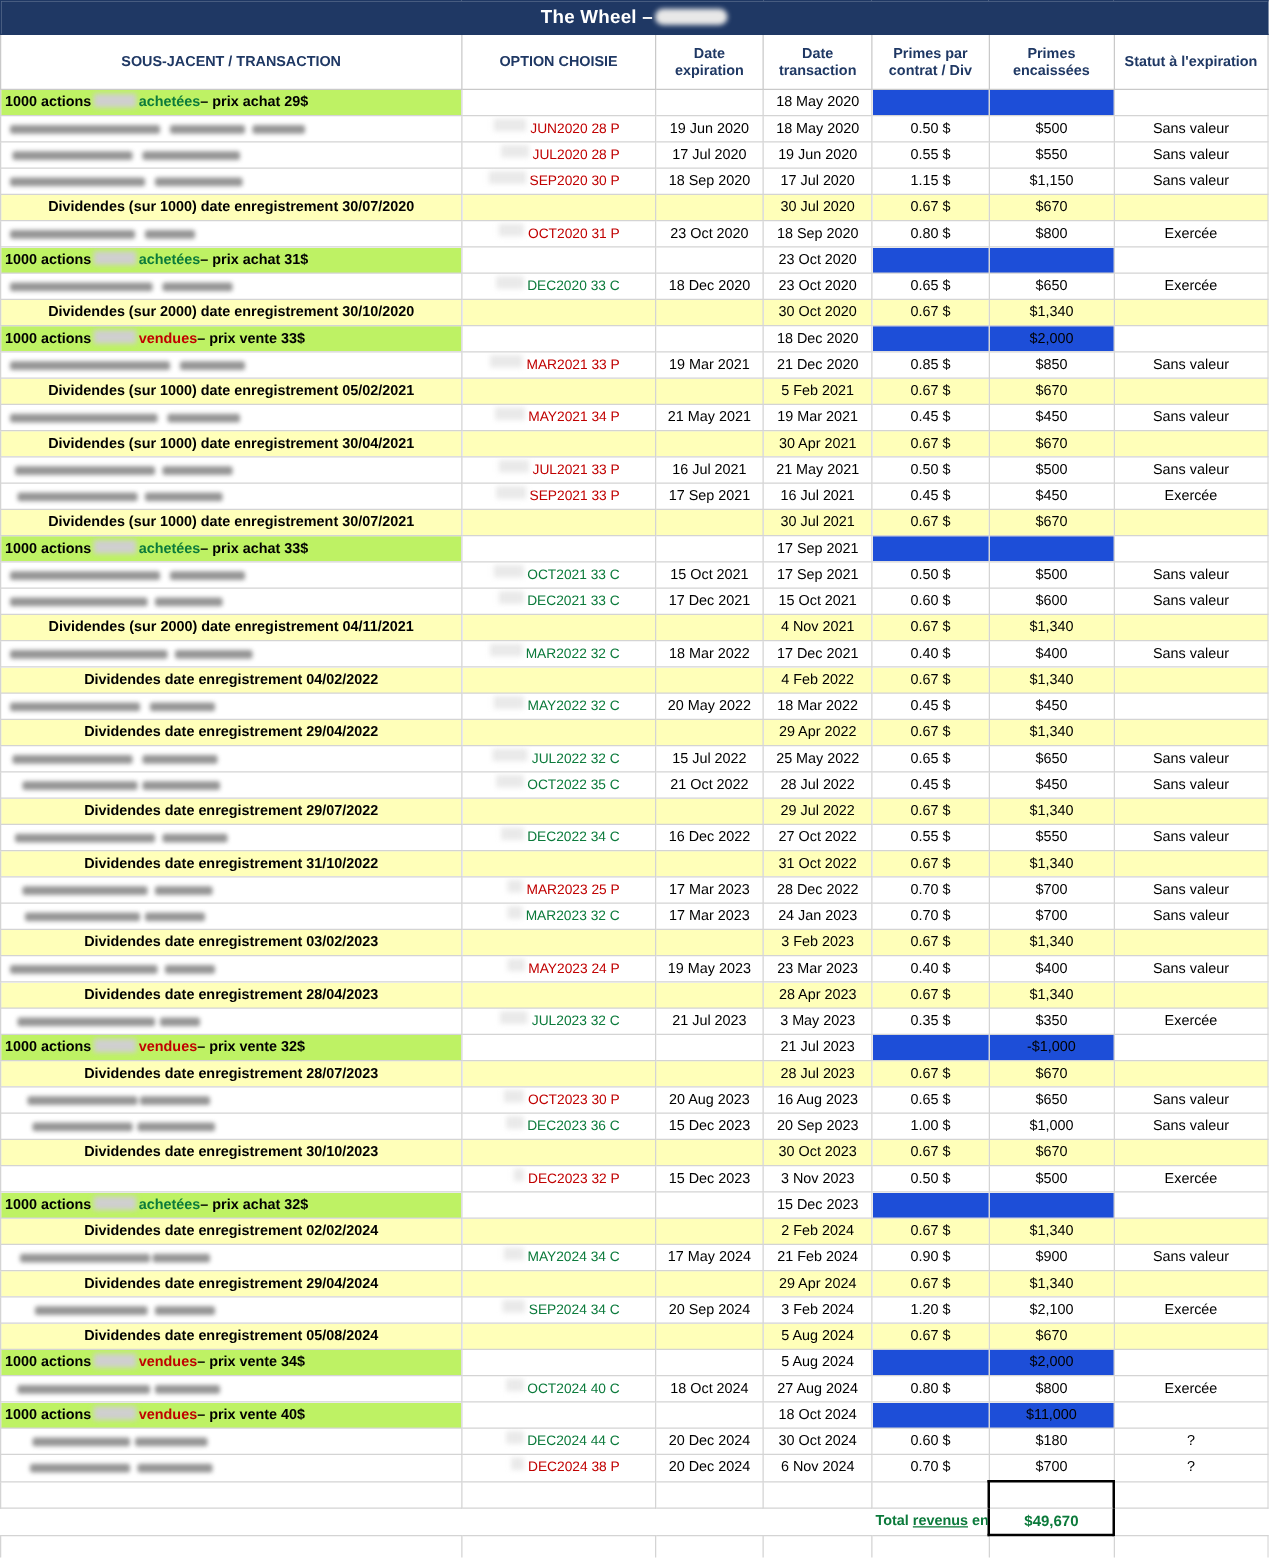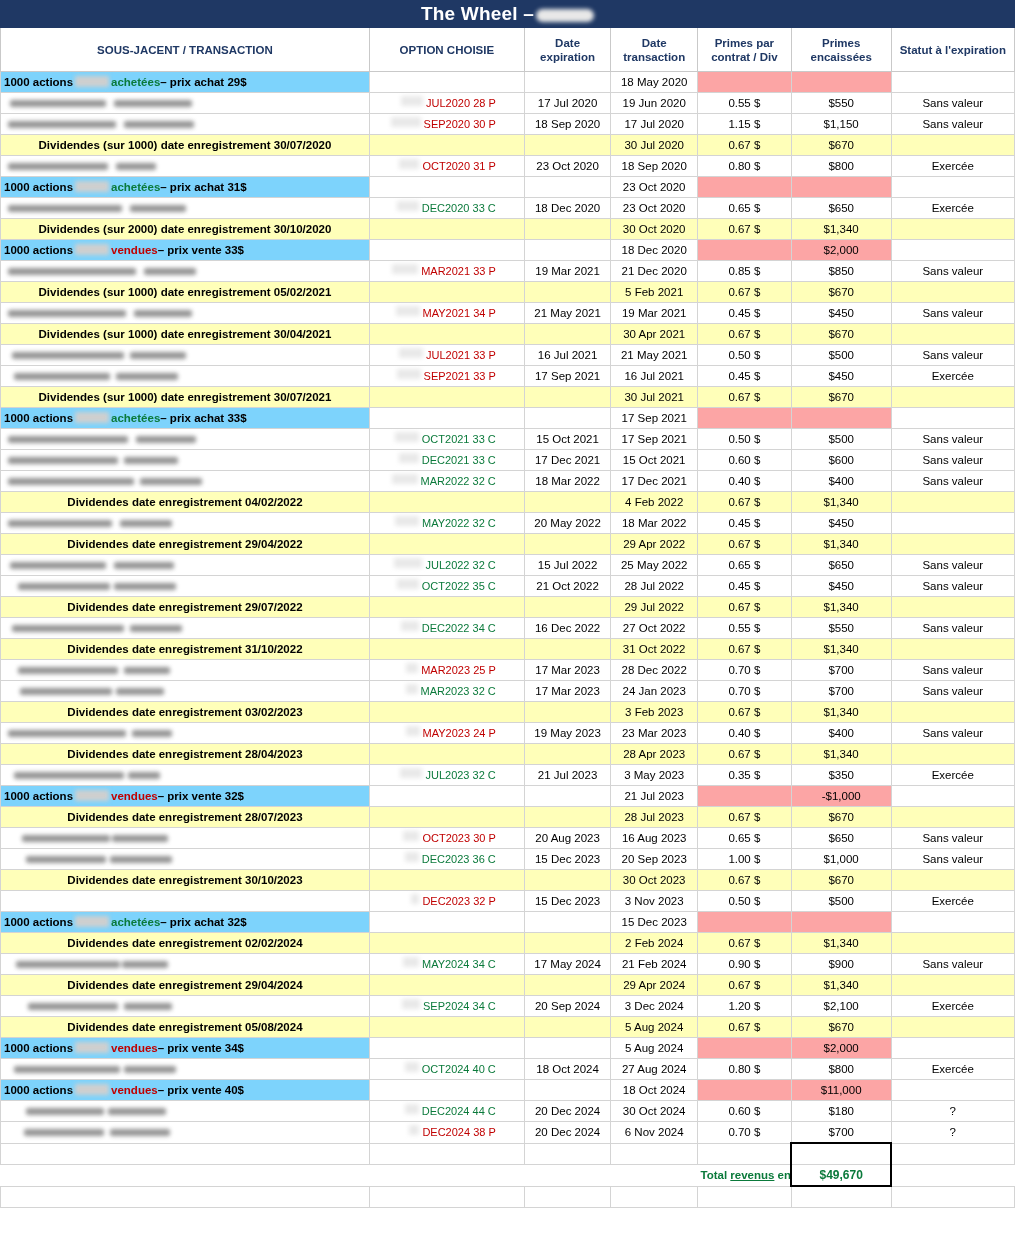--- a/index.html
+++ b/index.html
@@ -36,21 +36,21 @@
     overflow: hidden;
     white-space: nowrap;
     color: #000;
     vertical-align: middle;
   }
   
   .title-row td {
     background: #1f3864;
     color: #ffffff;
     font-weight: bold;
-    font-size: 19px;
+    font-size: 15px;
     text-align: center;
     height: 27px;
     border: 1px solid #1f3864;
     letter-spacing: .2px;
   }
   .title-blur {
     display: inline-block;
     width: 58px;
     height: 13px;
     background: #e8e8e8;
@@ -69,23 +69,23 @@
     height: 44px;
     line-height: 14px;
     white-space: normal;
     border: 1px solid #c9c9c9;
   }
   
   .c-center { text-align: center; }
   .c-left { text-align: left; }
 
   
-  tr.stock td.col0 { background: #7dd3fc; font-weight: bold; }
+  tr.stock td.col0 { background: #bef264; font-weight: bold; }
   tr.stock td.col4,
-  tr.stock td.col5 { background: #fca5a5; }
+  tr.stock td.col5 { background: #1d4ed8; }
   tr.div td { background: #ffffb9; }
   tr.div td.col0 { font-weight: bold; text-align: center; }
   tr.plain td { background: #ffffff; }
 
   
   .opt { text-align: right; padding-right: 28px; font-size: 11px; }
   .opt .pre {
     display: inline-block;
     height: 10px;
     background: #e9e9e9;
@@ -186,20 +186,35 @@
           <td class="col1 opt"></td>
           <td class="col2 c-center"></td>
           <td class="col3 c-center">18 May 2020</td>
           <td class="col4 c-center"></td>
           <td class="col5 c-center"></td>
           <td class="col6 c-center"></td>
         </tr>
         <tr class="plain">
           <td class="col0 c-left">
             <span class="blurtext">
+              <i style="left:4px;width:120px;"></i>
+              <i style="left:132px;width:60px;"></i>
+              <i style="left:198px;width:42px;"></i>
+            </span>
+          </td>
+          <td class="col1 opt"><span class="pre" style="width:26px"></span><span class="lbl put">JUN2020 28 P</span></td>
+          <td class="col2 c-center">19 Jun 2020</td>
+          <td class="col3 c-center">18 May 2020</td>
+          <td class="col4 c-center">0.50 $</td>
+          <td class="col5 c-center">$500</td>
+          <td class="col6 c-center">Sans valeur</td>
+        </tr>
+        <tr class="plain">
+          <td class="col0 c-left">
+            <span class="blurtext">
               <i style="left:6px;width:96px;"></i>
               <i style="left:110px;width:78px;"></i>
             </span>
           </td>
           <td class="col1 opt"><span class="pre" style="width:22px"></span><span class="lbl put">JUL2020 28 P</span></td>
           <td class="col2 c-center">17 Jul 2020</td>
           <td class="col3 c-center">19 Jun 2020</td>
           <td class="col4 c-center">0.55 $</td>
           <td class="col5 c-center">$550</td>
           <td class="col6 c-center">Sans valeur</td>
@@ -394,20 +409,29 @@
               <i style="left:4px;width:110px;"></i>
               <i style="left:120px;width:54px;"></i>
             </span>
           </td>
           <td class="col1 opt"><span class="pre" style="width:20px"></span><span class="lbl call">DEC2021 33 C</span></td>
           <td class="col2 c-center">17 Dec 2021</td>
           <td class="col3 c-center">15 Oct 2021</td>
           <td class="col4 c-center">0.60 $</td>
           <td class="col5 c-center">$600</td>
           <td class="col6 c-center">Sans valeur</td>
+        </tr>
+        <tr class="div">
+          <td class="col0 c-left"><span>Dividendes (sur 2000) date enregistrement 04/11/2021</span></td>
+          <td class="col1 opt"></td>
+          <td class="col2 c-center"></td>
+          <td class="col3 c-center">4 Nov 2021</td>
+          <td class="col4 c-center">0.67 $</td>
+          <td class="col5 c-center">$1,340</td>
+          <td class="col6 c-center"></td>
         </tr>
         <tr class="plain">
           <td class="col0 c-left">
             <span class="blurtext">
               <i style="left:4px;width:126px;"></i>
               <i style="left:136px;width:62px;"></i>
             </span>
           </td>
           <td class="col1 opt"><span class="pre" style="width:26px"></span><span class="lbl call">MAR2022 32 C</span></td>
           <td class="col2 c-center">18 Mar 2022</td>
@@ -689,21 +713,21 @@
         </tr>
         <tr class="plain">
           <td class="col0 c-left">
             <span class="blurtext">
               <i style="left:24px;width:90px;"></i>
               <i style="left:120px;width:48px;"></i>
             </span>
           </td>
           <td class="col1 opt"><span class="pre" style="width:18px"></span><span class="lbl call">SEP2024 34 C</span></td>
           <td class="col2 c-center">20 Sep 2024</td>
-          <td class="col3 c-center">3 Dec 2024</td>
+          <td class="col3 c-center">3 Feb 2024</td>
           <td class="col4 c-center">1.20 $</td>
           <td class="col5 c-center">$2,100</td>
           <td class="col6 c-center">Exercée</td>
         </tr>
         <tr class="div">
           <td class="col0 c-left"><span>Dividendes date enregistrement 05/08/2024</span></td>
           <td class="col1 opt"></td>
           <td class="col2 c-center"></td>
           <td class="col3 c-center">5 Aug 2024</td>
           <td class="col4 c-center">0.67 $</td>

